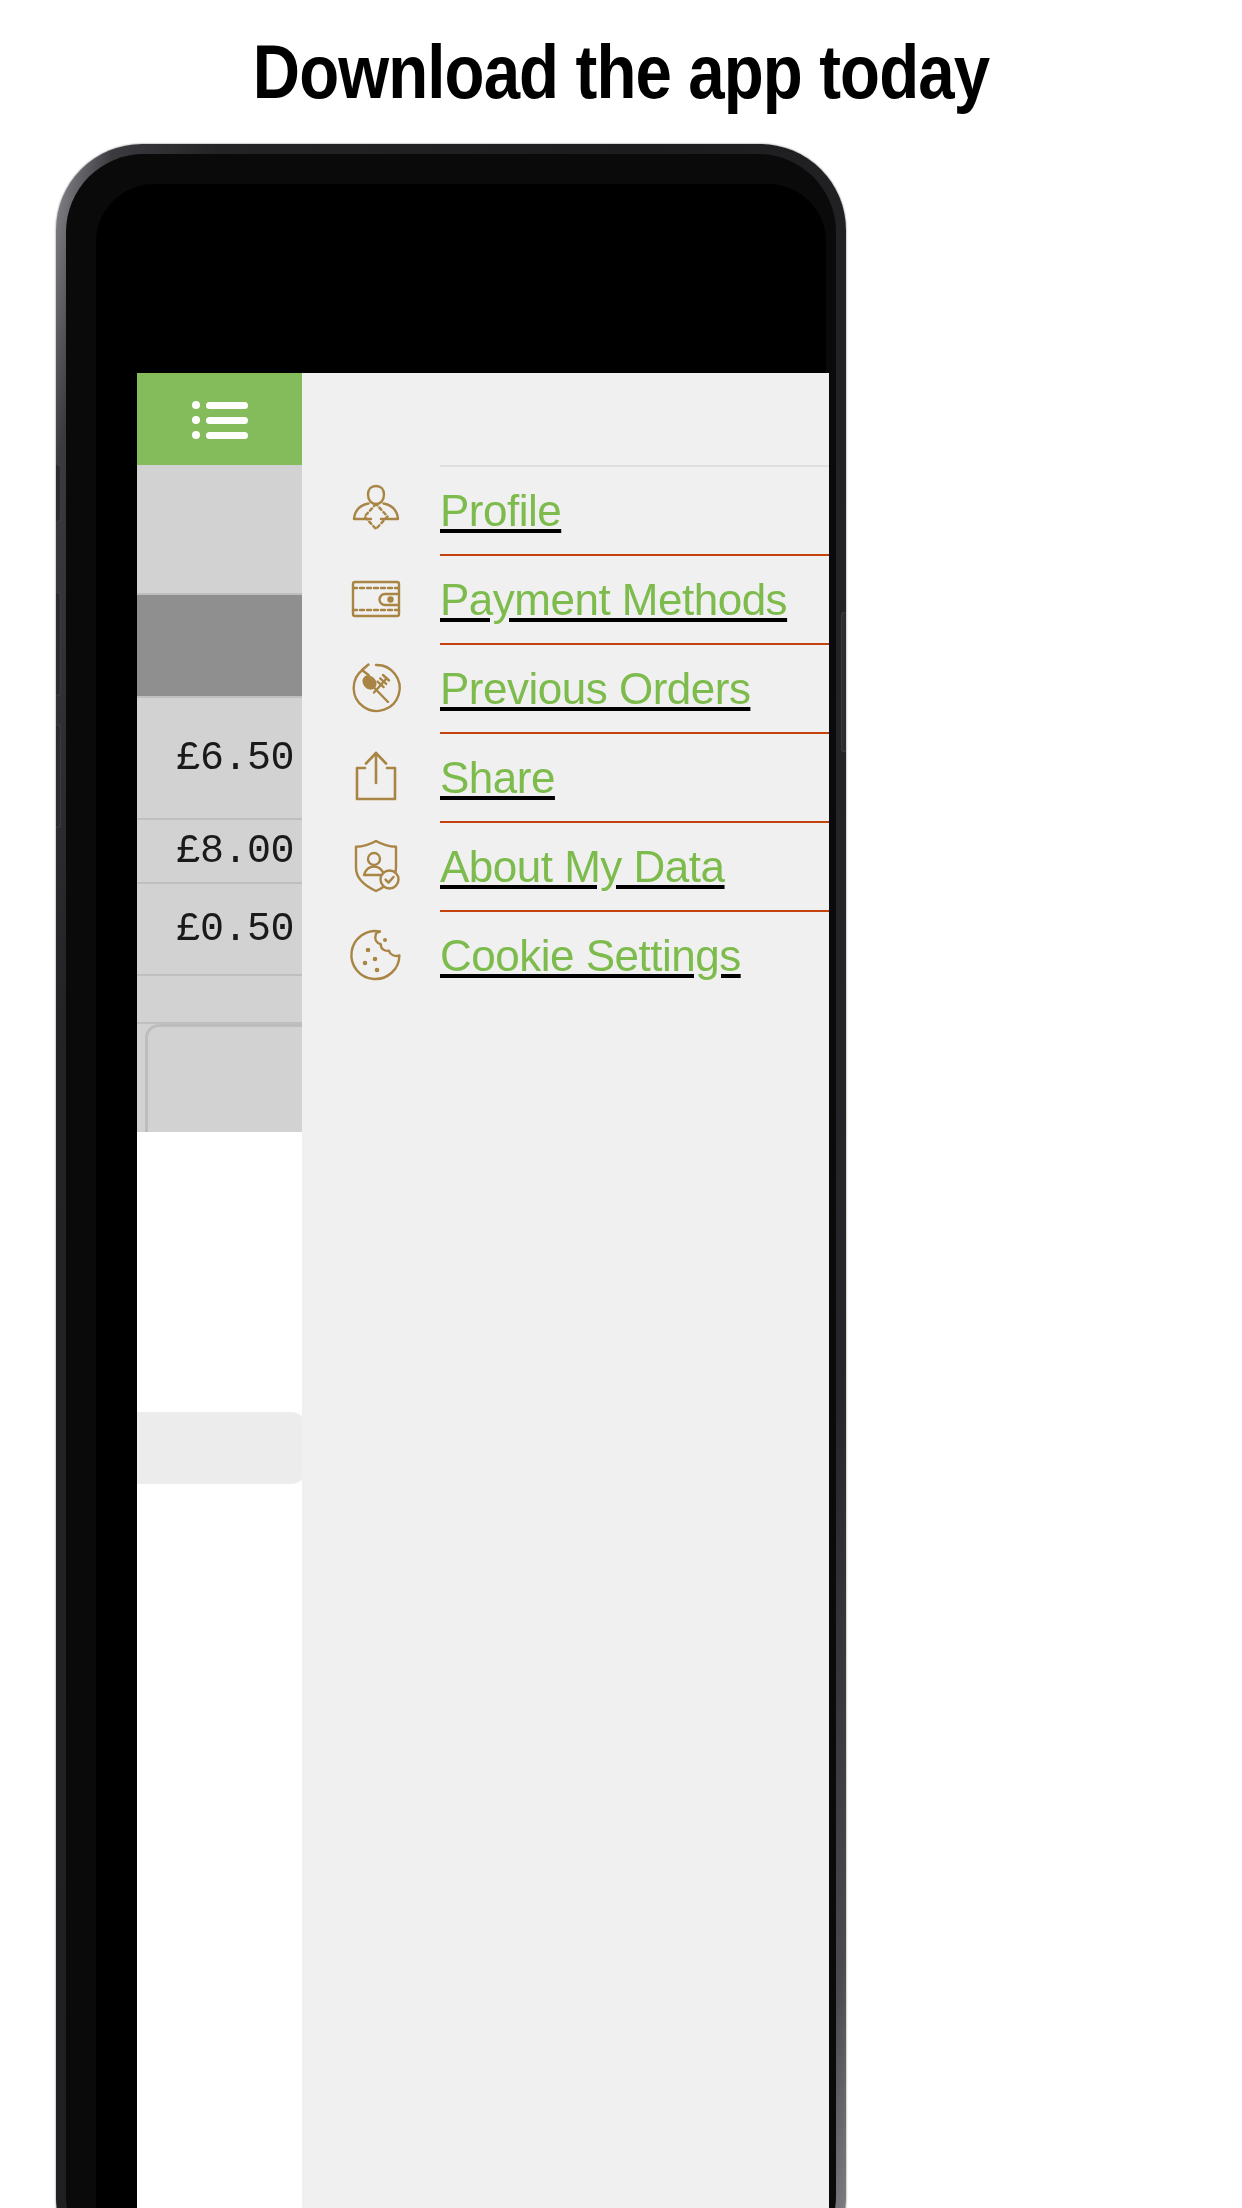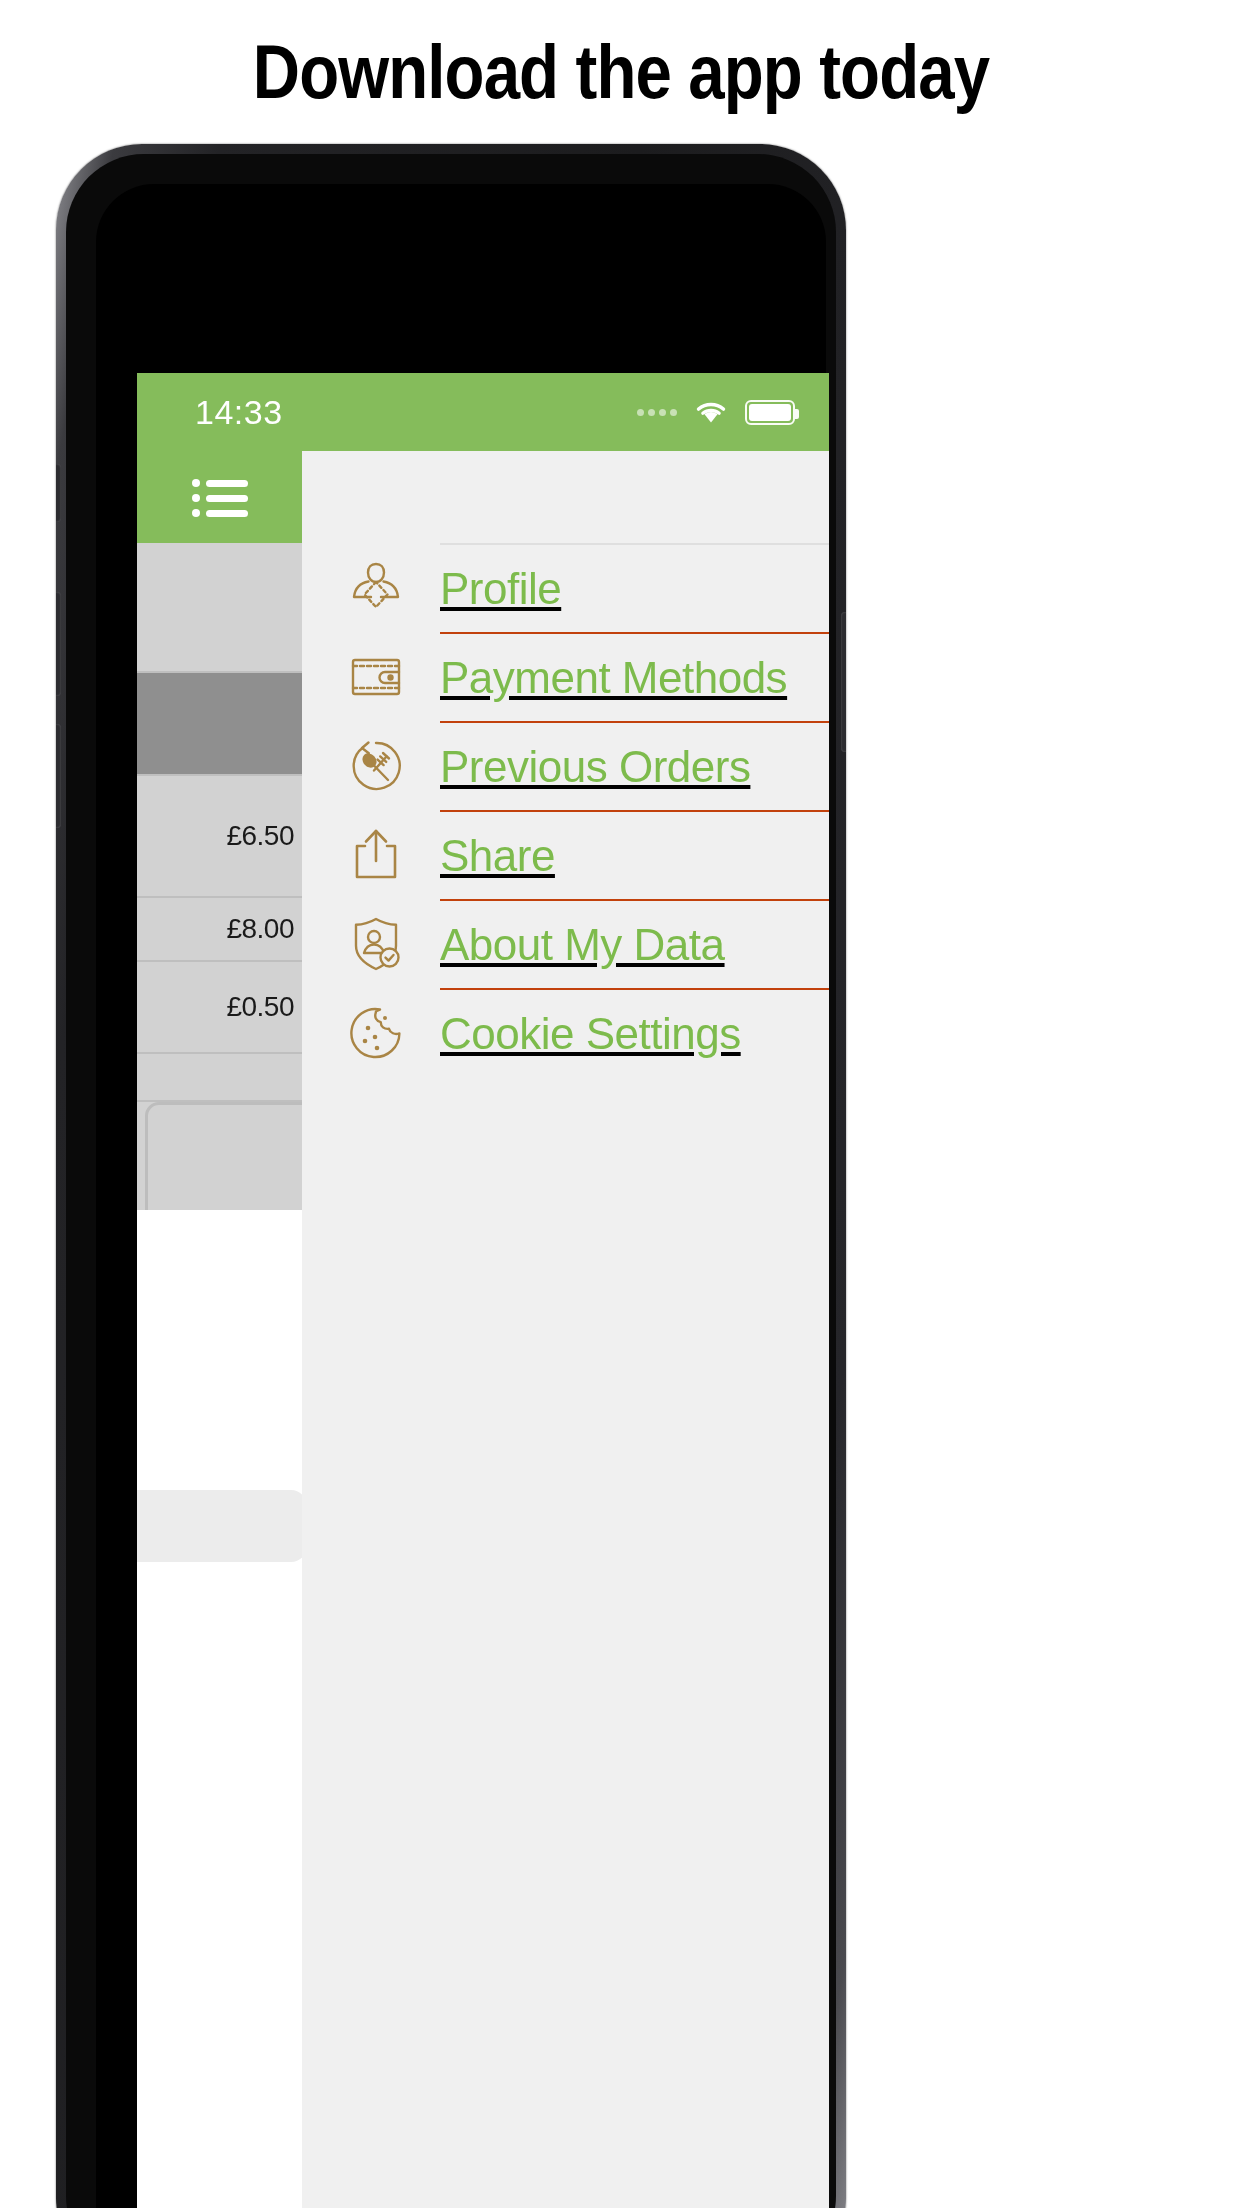--- a/index.html
+++ b/index.html
@@ -125,22 +125,22 @@
   
   .list-strip {
     position: absolute; left: 0; top: 92px; width: 165px; bottom: 0;
     background: #ffffff;
   }
   .lrow {
     position: relative; background: #d2d2d2;
     border-bottom: 2px solid #bfbfbf;
     display:flex; align-items:center; justify-content:flex-end;
     padding-right: 8px;
-    color:#1a1a1a; font-size: 28px; letter-spacing:-.5px;
-    font-family: Liberation Sans, sans-serif;
+    color:#1a1a1a; font-size: 40px; letter-spacing:-.5px;
+    font-family: Liberation Mono, monospace;
   }
   .lrow.sel { background: #8f8f8f; }
   .lrow.blank { color: transparent; }
   .cartbox {
     position:absolute; left: 8px; top: 0; width: 200px; height: 135px;
     border: 3px solid #bdbdbd; border-radius: 14px; background: #d2d2d2;
   }
   .whitegap { background: #fff; }
   .pill {
     position:absolute; left: -40px; width: 210px; height: 72px;
@@ -198,41 +198,20 @@
     <div class="btn-side btn-power"></div>
 
     <div class="phone-inner">
       <div class="bezel">
 
         <div class="camera"></div>
         <div class="speaker"></div>
 
         <div class="screen">
 
-          <div class="statusbar">
-            <div class="clock">14:33</div>
-            <div class="status-right">
-              <div class="dots">
-                <i></i>
-                  <i></i>
-                  <i></i>
-                  <i></i>
-              </div>
-              <div class="wifi">
-                <svg width="34" height="26" viewBox="0 0 34 26">
-                  <path d="M17 23.5 L10.5 15.3 a10.4 10.4 0 0 1 13 0 Z" fill="#ffffff"></path>
-                  <path d="M4.6 10.0 a19.2 19.2 0 0 1 24.8 0" fill="none" stroke="#ffffff" stroke-width="3.6" stroke-linecap="round"></path>
-                  <path d="M8.8 14.3 a13.2 13.2 0 0 1 16.4 0" fill="none" stroke="#ffffff" stroke-width="3.2" stroke-linecap="round"></path>
-                </svg>
-              </div>
-              <div class="battery">
-                  <i></i>
-                </div>
-            </div>
-          </div>
 
           <div class="app-body">
 
             <div class="topbar">
               <div class="hamburger">
                 <div class="row r1">
                     <i class="dot"></i>
                     <i class="bar"></i>
                   </div>
                 <div class="row r2">

